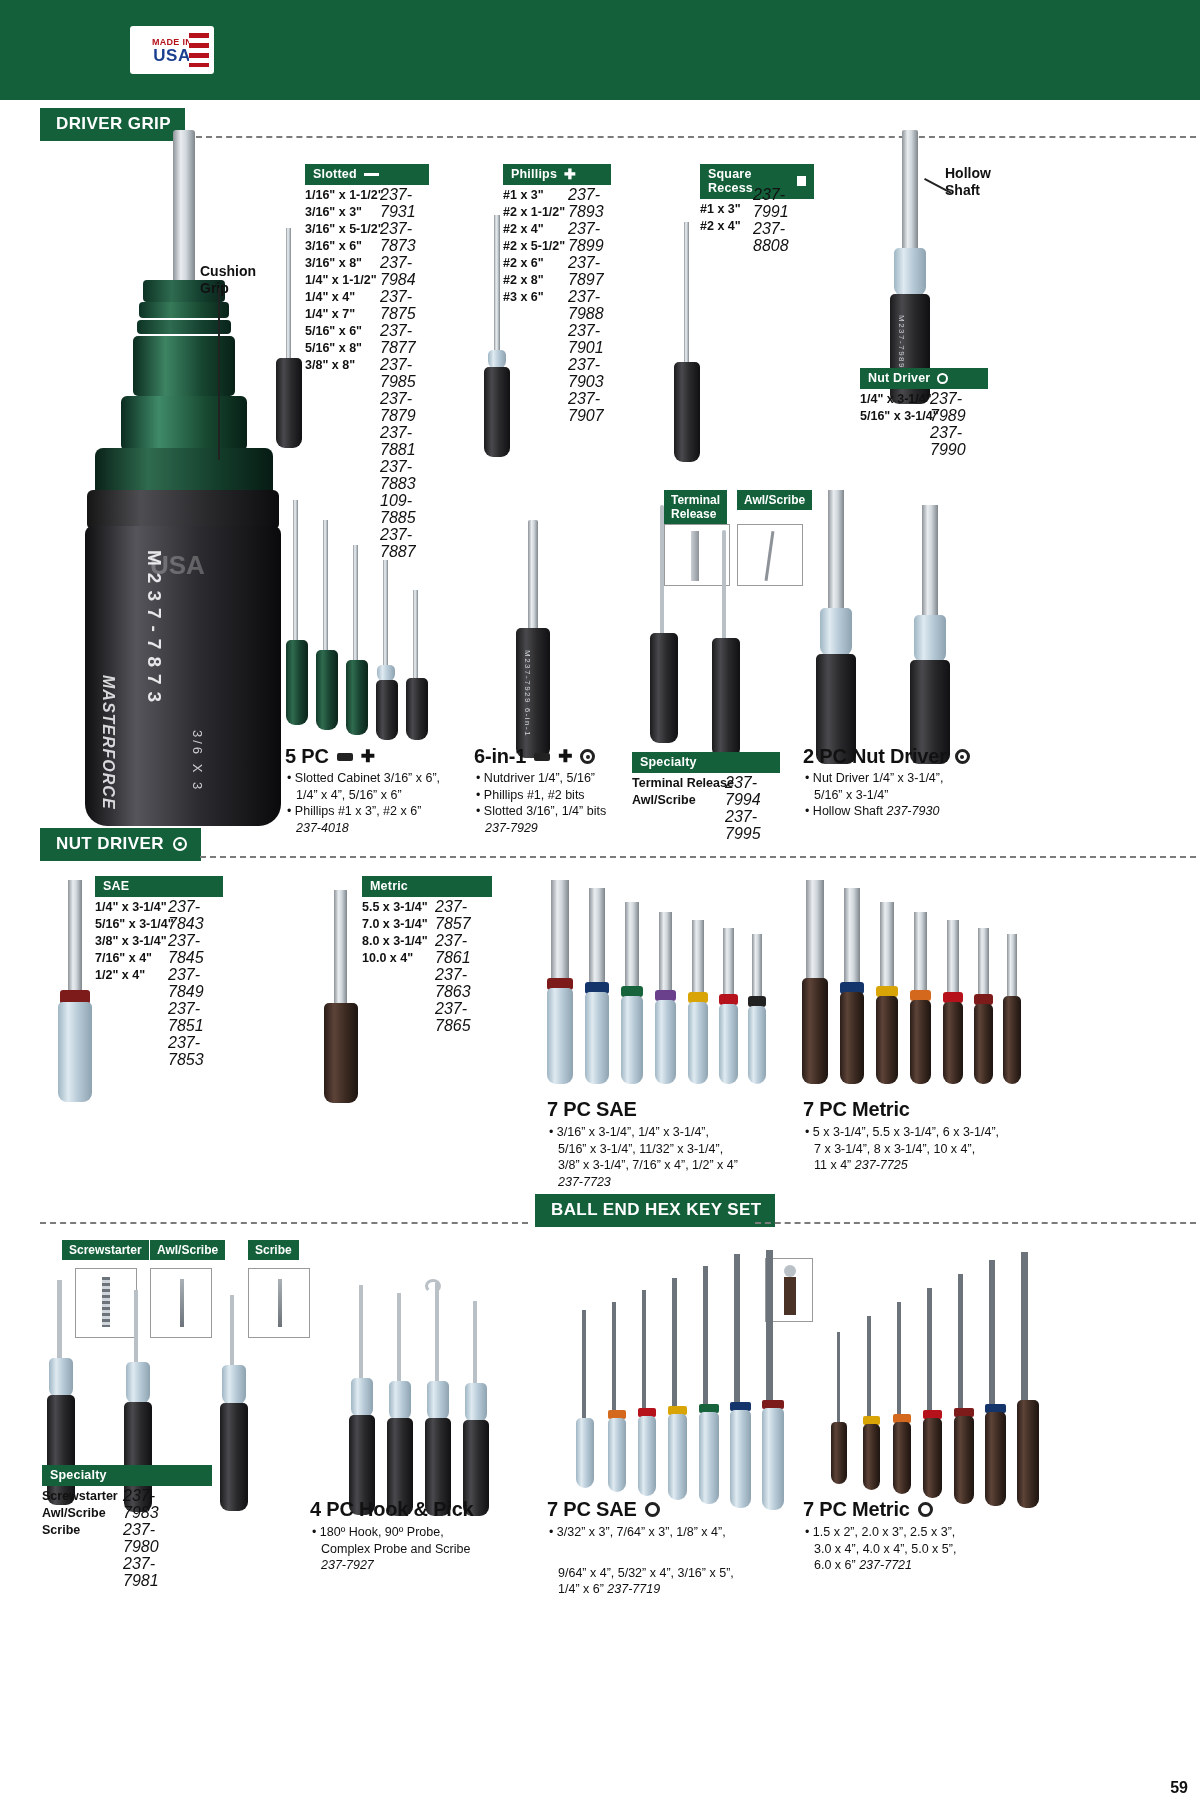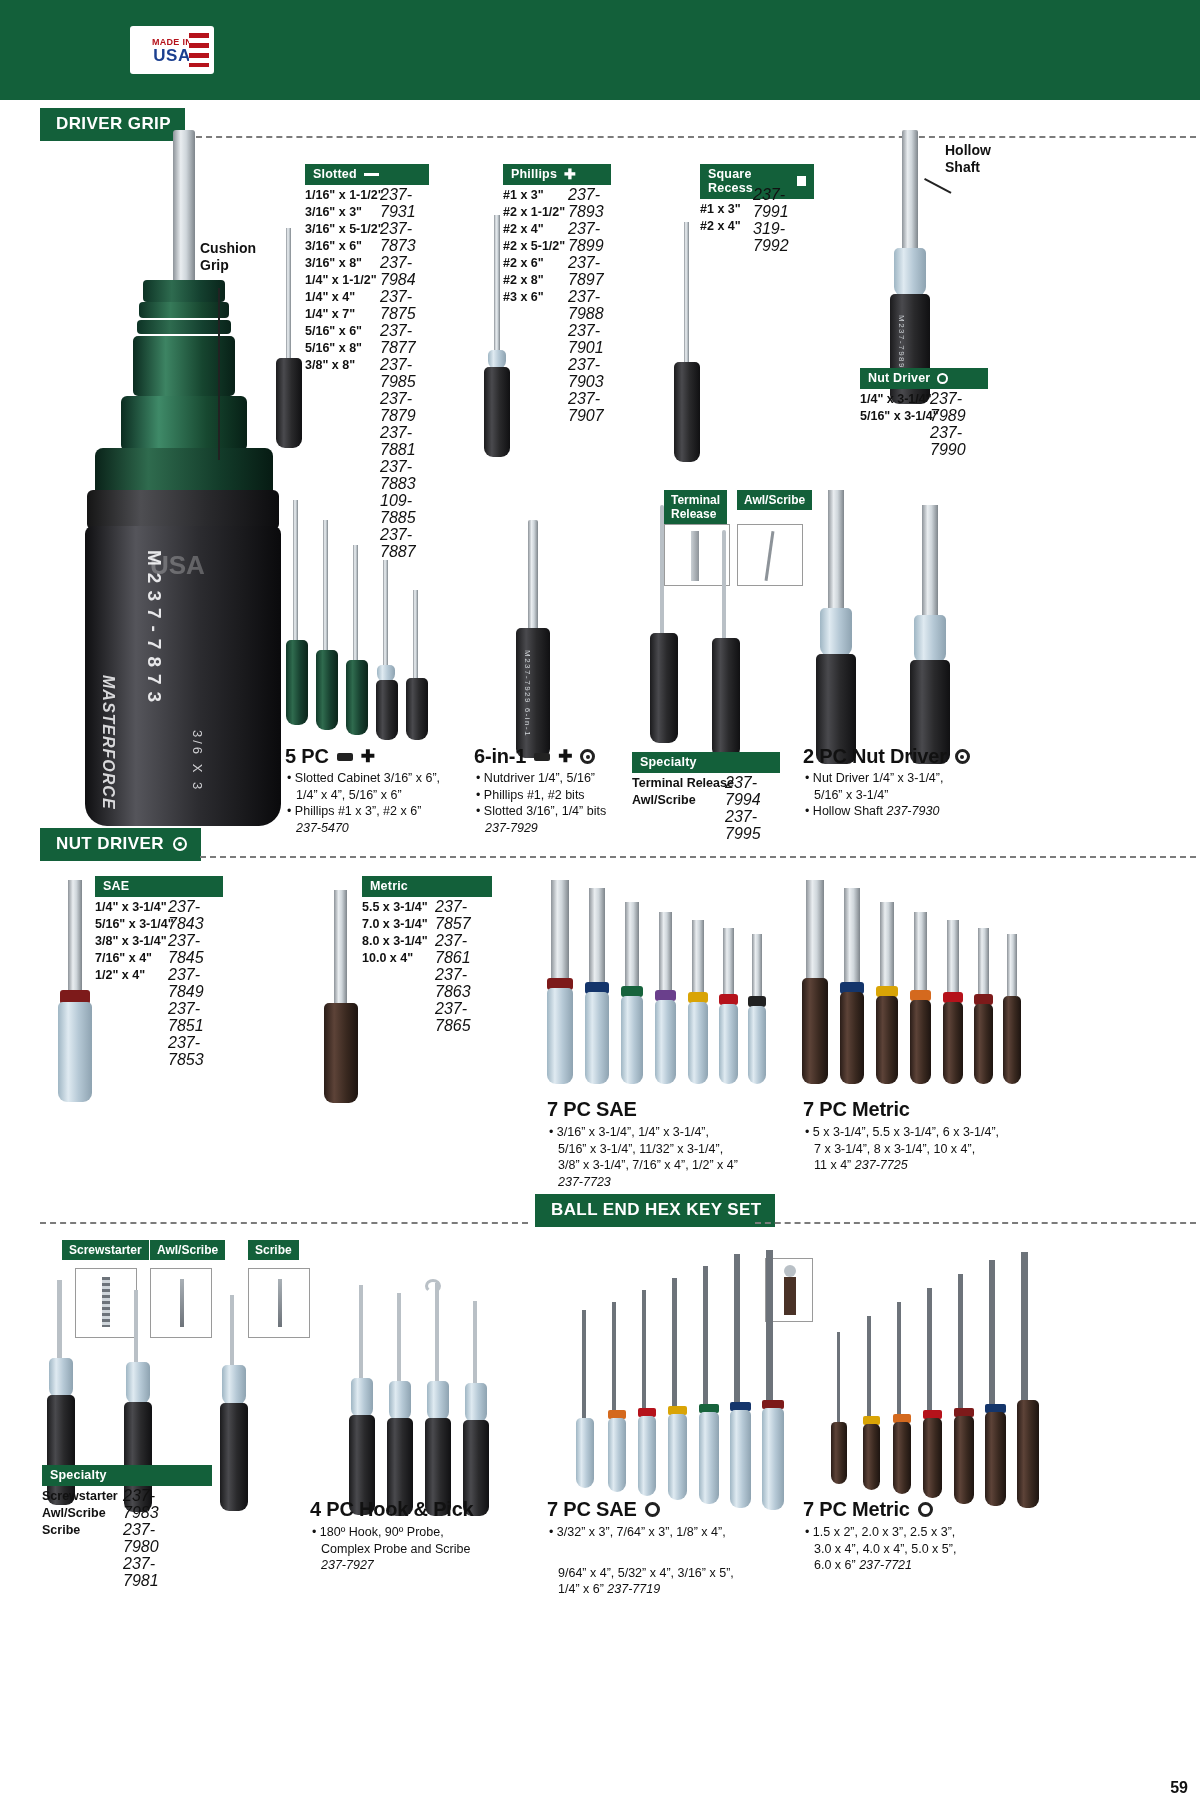--- a/index.html
+++ b/index.html
@@ -68,21 +68,21 @@
   .ptitle { position: absolute; font-size: 20px; font-weight: bold; letter-spacing: -.2px; display: flex; align-items: center; gap: 8px;}
   .ptitle .g-slot { width: 16px; height: 8px; background: #222; border-radius: 2px; }
   .ptitle .g-circ { width: 15px; height: 15px; border-radius: 50%; border: 3px solid #222; }
   .ptitle .g-dotcirc { width: 15px; height: 15px; border-radius: 50%; border: 3px solid #222; position: relative;}
   .ptitle .g-dotcirc:after{content:"";position:absolute;left:2.5px;top:2.5px;width:4px;height:4px;background:#222;border-radius:50%;}
   .ptitle .g-phil { font-size: 17px; }
   .bullets { position: absolute; font-size: 12.5px; line-height: 16.5px; }
   .bullets .pn { font-style: italic; }
 
   
-  .callout { position: absolute; font-size: 14px; font-weight: bold; line-height: 17px; }
+  .callout { position: absolute; font-size: 14px; font-weight: bold; line-height: 17px; margin-top: 23px; }
   .callbox { position: absolute; background: #13603a; color: #fff; font-size: 12px; font-weight: bold; padding: 3px 7px; }
   .framebox { position: absolute; border: 1px solid #9a9a9a; background: #fff; }
   .leader { position: absolute; background: #222; }
 
   
   .tool { position: absolute; }
   .shaft { position: absolute; background: linear-gradient(to right,#8d9399,#e9edf0 35%,#cfd6db 60%,#7e858b); }
   .handle { position: absolute; border-radius: 5px 5px 9px 9px; }
   .handle.blk { background: linear-gradient(to right,#1b1b1d,#4a4a4e 30%,#2a2a2c 60%,#101012); }
   .handle.grn { background: linear-gradient(to right,#123a2a,#2f6b4e 30%,#17402f 65%,#0b241a); }
@@ -271,21 +271,21 @@
     <div class="row">
         <span class="sz">#2 x 4"</span>
       </div>
   </div>
 </div>
 <div class="spec" style="left:753px; top:186px; width:60px;">
   <div class="row">
       <span class="pn">237-7991</span>
     </div>
   <div class="row">
-      <span class="pn">319-7992</span>
+      <span class="pn">237-8808</span>
     </div>
 </div>
 
 <div class="callout" style="left:945px; top:142px; width:80px;">Hollow<br>Shaft</div>
 <div class="leader" style="left:925px; top:178px; width:30px; height:2px; transform:rotate(28deg); transform-origin:left top;"></div>
 
 <div class="tool" style="left:272px; top:228px;">
   <div class="shaft" style="left:14px; top:0; width:5px; height:130px;"></div>
   <div class="handle blk" style="left:4px; top:130px; width:26px; height:90px;"></div>
 </div>
@@ -343,21 +343,21 @@
 </div>
 <div class="ptitle" style="left:285px; top:745px;">
   <span>5 PC</span>
   <span class="g-slot"></span>
   <span class="g-phil">✚</span>
 </div>
 <div class="bullets" style="left:287px; top:770px; width:180px;">
   <div>• Slotted Cabinet  3/16” x 6”,</div>
   <div style="padding-left:9px;">1/4” x 4”, 5/16” x 6”</div>
   <div>• Phillips #1 x 3”, #2 x 6”</div>
-  <div class="pn" style="padding-left:9px;">237-5470</div>
+  <div class="pn" style="padding-left:9px;">237-4018</div>
 </div>
 
 <div class="tool" style="left:510px; top:520px;">
   <div class="shaft" style="left:18px; top:0; width:10px; height:110px; border-radius:2px;"></div>
   <div class="handle blk" style="left:6px; top:108px; width:34px; height:130px;"></div>
   <div style="position:absolute; left:22px; top:130px; transform:rotate(90deg); transform-origin:left top; color:#d0d4d8; font-size:8px; letter-spacing:1.5px; white-space:nowrap;">M237-7929 6-in-1</div>
 </div>
 <div class="ptitle" style="left:474px; top:745px;">
   <span>6-in-1</span>
   <span class="g-slot"></span>

